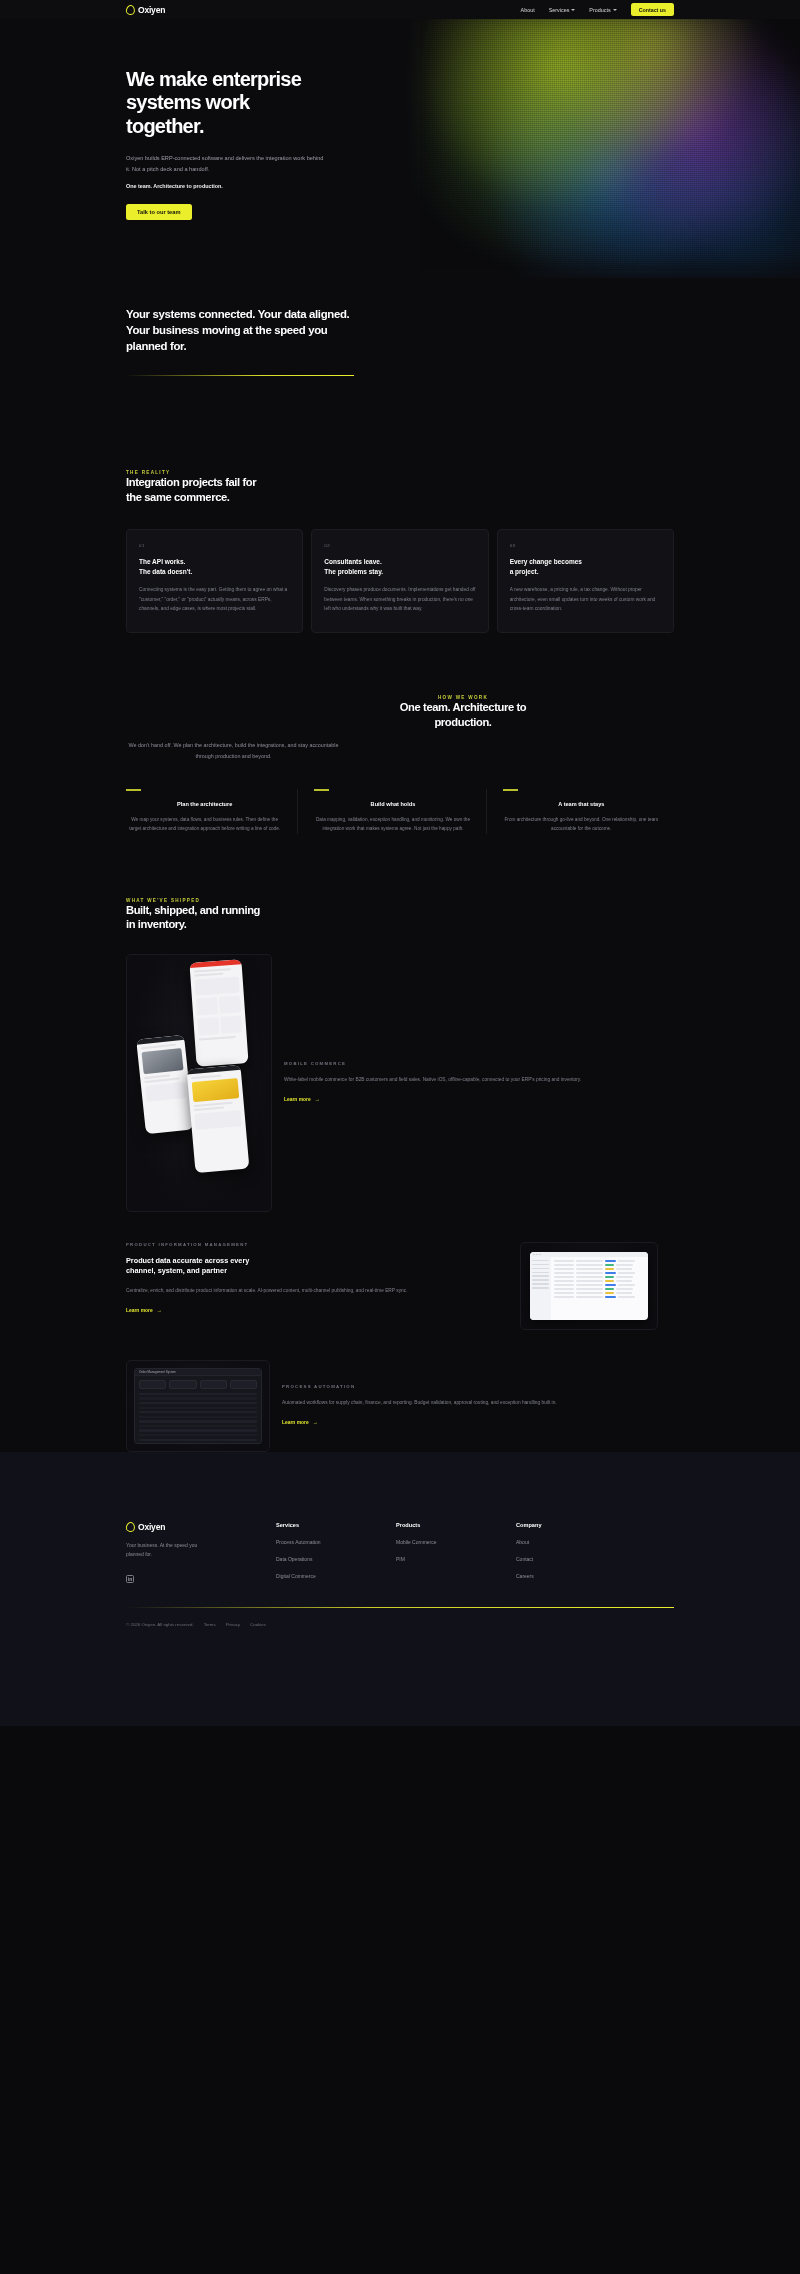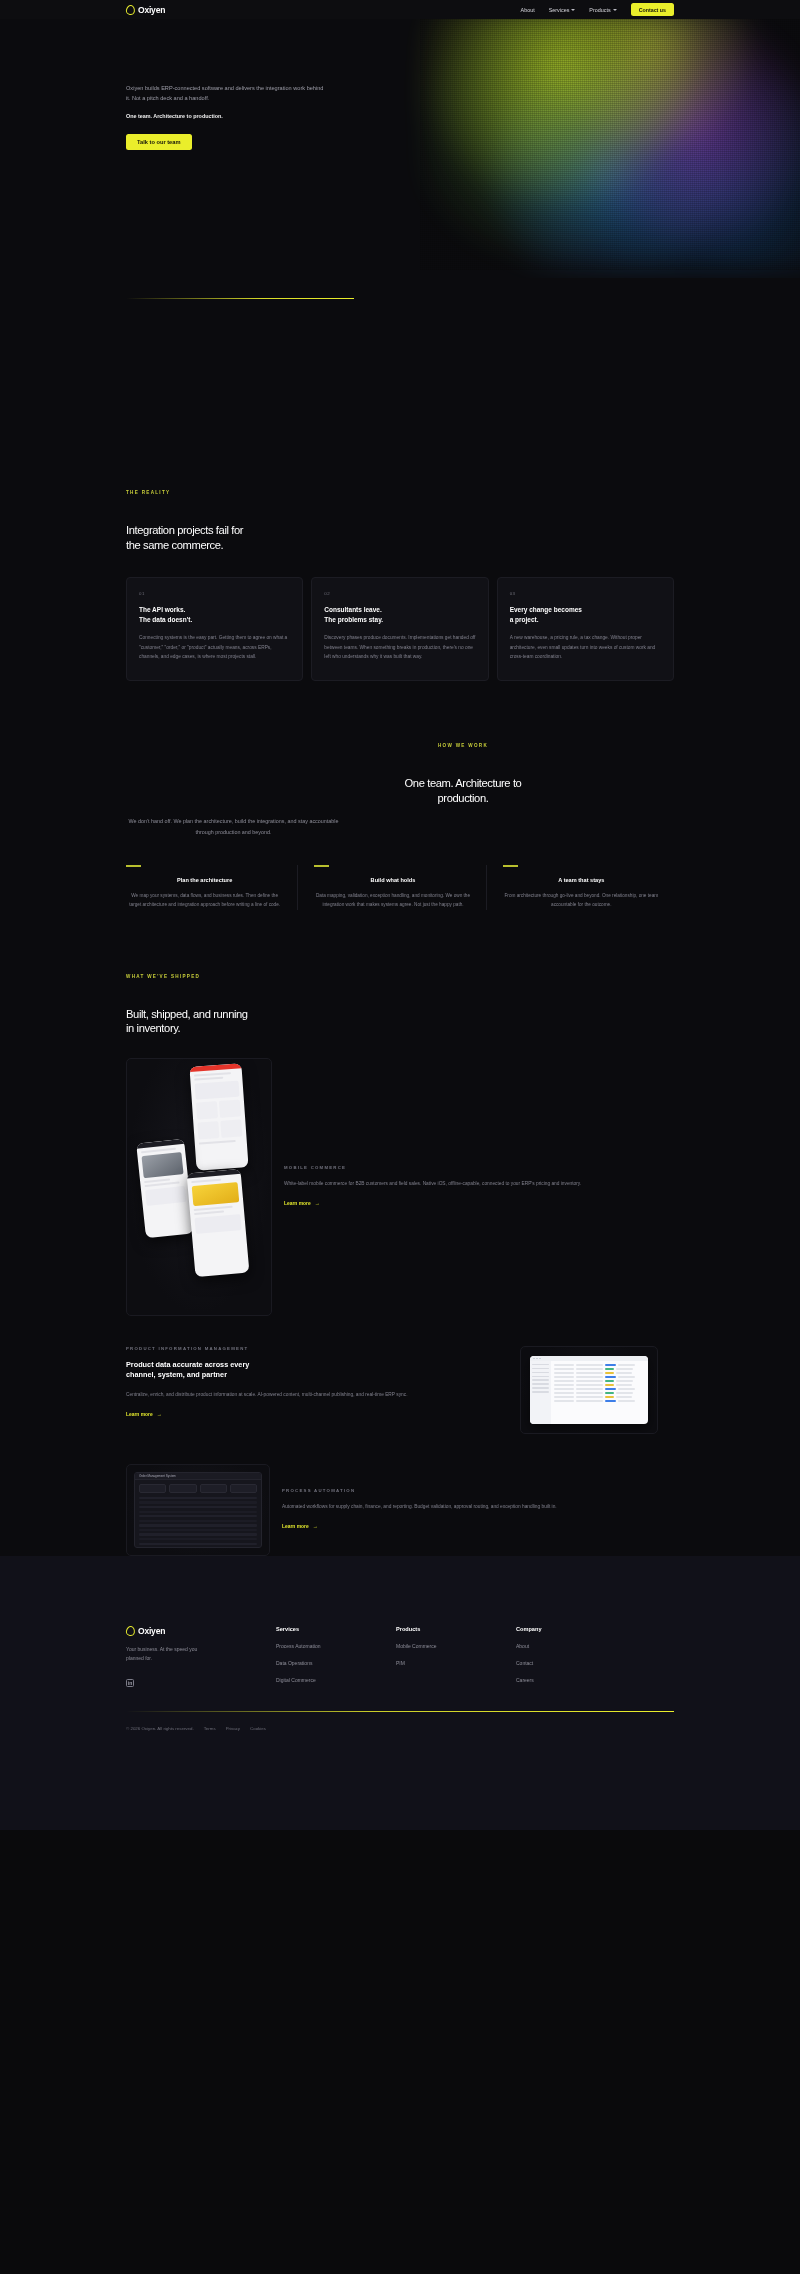--- a/index.html
+++ b/index.html
@@ -72,21 +72,21 @@
     padding-top:28px; font-size:11.4px; line-height:1.42; font-weight:700;
     letter-spacing:-.35px; max-width:240px; color:#fff;
   }
   .statement-rule {
     margin-top:20px; width:228px; height:1.2px;
     background:linear-gradient(90deg, rgba(234,238,43,0) 0%, rgba(234,238,43,.92) 60%, rgba(234,238,43,1) 100%);
   }
 
   
   .eyebrow { font-size:4.6px; font-weight:700; letter-spacing:1.3px; color:#c9cf3a; }
-  .sect-title { margin-top:28px; font-size:11.2px; line-height:1.3; font-weight:400; letter-spacing:-.4px; color:#fff; }
+  .sect-title { margin-top:0; font-size:11.2px; line-height:1.3; font-weight:700; letter-spacing:-.4px; color:#fff; }
   .sect-body { margin-top:11px; font-size:5.4px; line-height:1.95; color:#8d8d98; max-width:215px; }
 
   
   .reality { padding:62px 0 0 126px; }
   .cards { display:flex; gap:8px; margin-top:25px; padding-right:126px; }
   .card {
     flex:1; background:#111116; border:.8px solid #1c1c23; border-radius:4px;
     padding:13px 12px 16px 12px; min-height:104px;
   }
   .card-num { font-size:4.4px; color:#6d6d78; letter-spacing:.5px; }
@@ -224,27 +224,37 @@
           <span class="caret"></span>
         </div>
       <div class="nav-cta">Contact us</div>
     </div>
   </div>
 
   <div class="hero">
     <div class="hero-glow"></div>
     <div class="hero-noise"></div>
     <div class="hero-inner">
+      <h1 class="hero-title">
+        <span>We make enterprise</span><br>
+        <span>systems work</span><br>
+        <span>together.</span>
+      </h1>
       <div class="hero-sub">Oxiyen builds ERP-connected software and delivers the integration work behind it. Not a pitch deck and a handoff.</div>
       <div class="hero-strong">One team. Architecture to production.</div>
       <div class="hero-btn">Talk to our team</div>
     </div>
   </div>
 
   <div class="statement">
+    <h2>
+      <span>Your systems connected. Your data aligned.</span><br>
+      <span>Your business moving at the speed you</span><br>
+      <span>planned for.</span>
+    </h2>
     <div class="statement-rule"></div>
   </div>
 
   <div class="reality">
     <div class="eyebrow">THE REALITY</div>
     <div class="sect-title">
       <span>Integration projects fail for</span><br>
       <span>the same commerce.</span>
     </div>
     <div class="cards">

